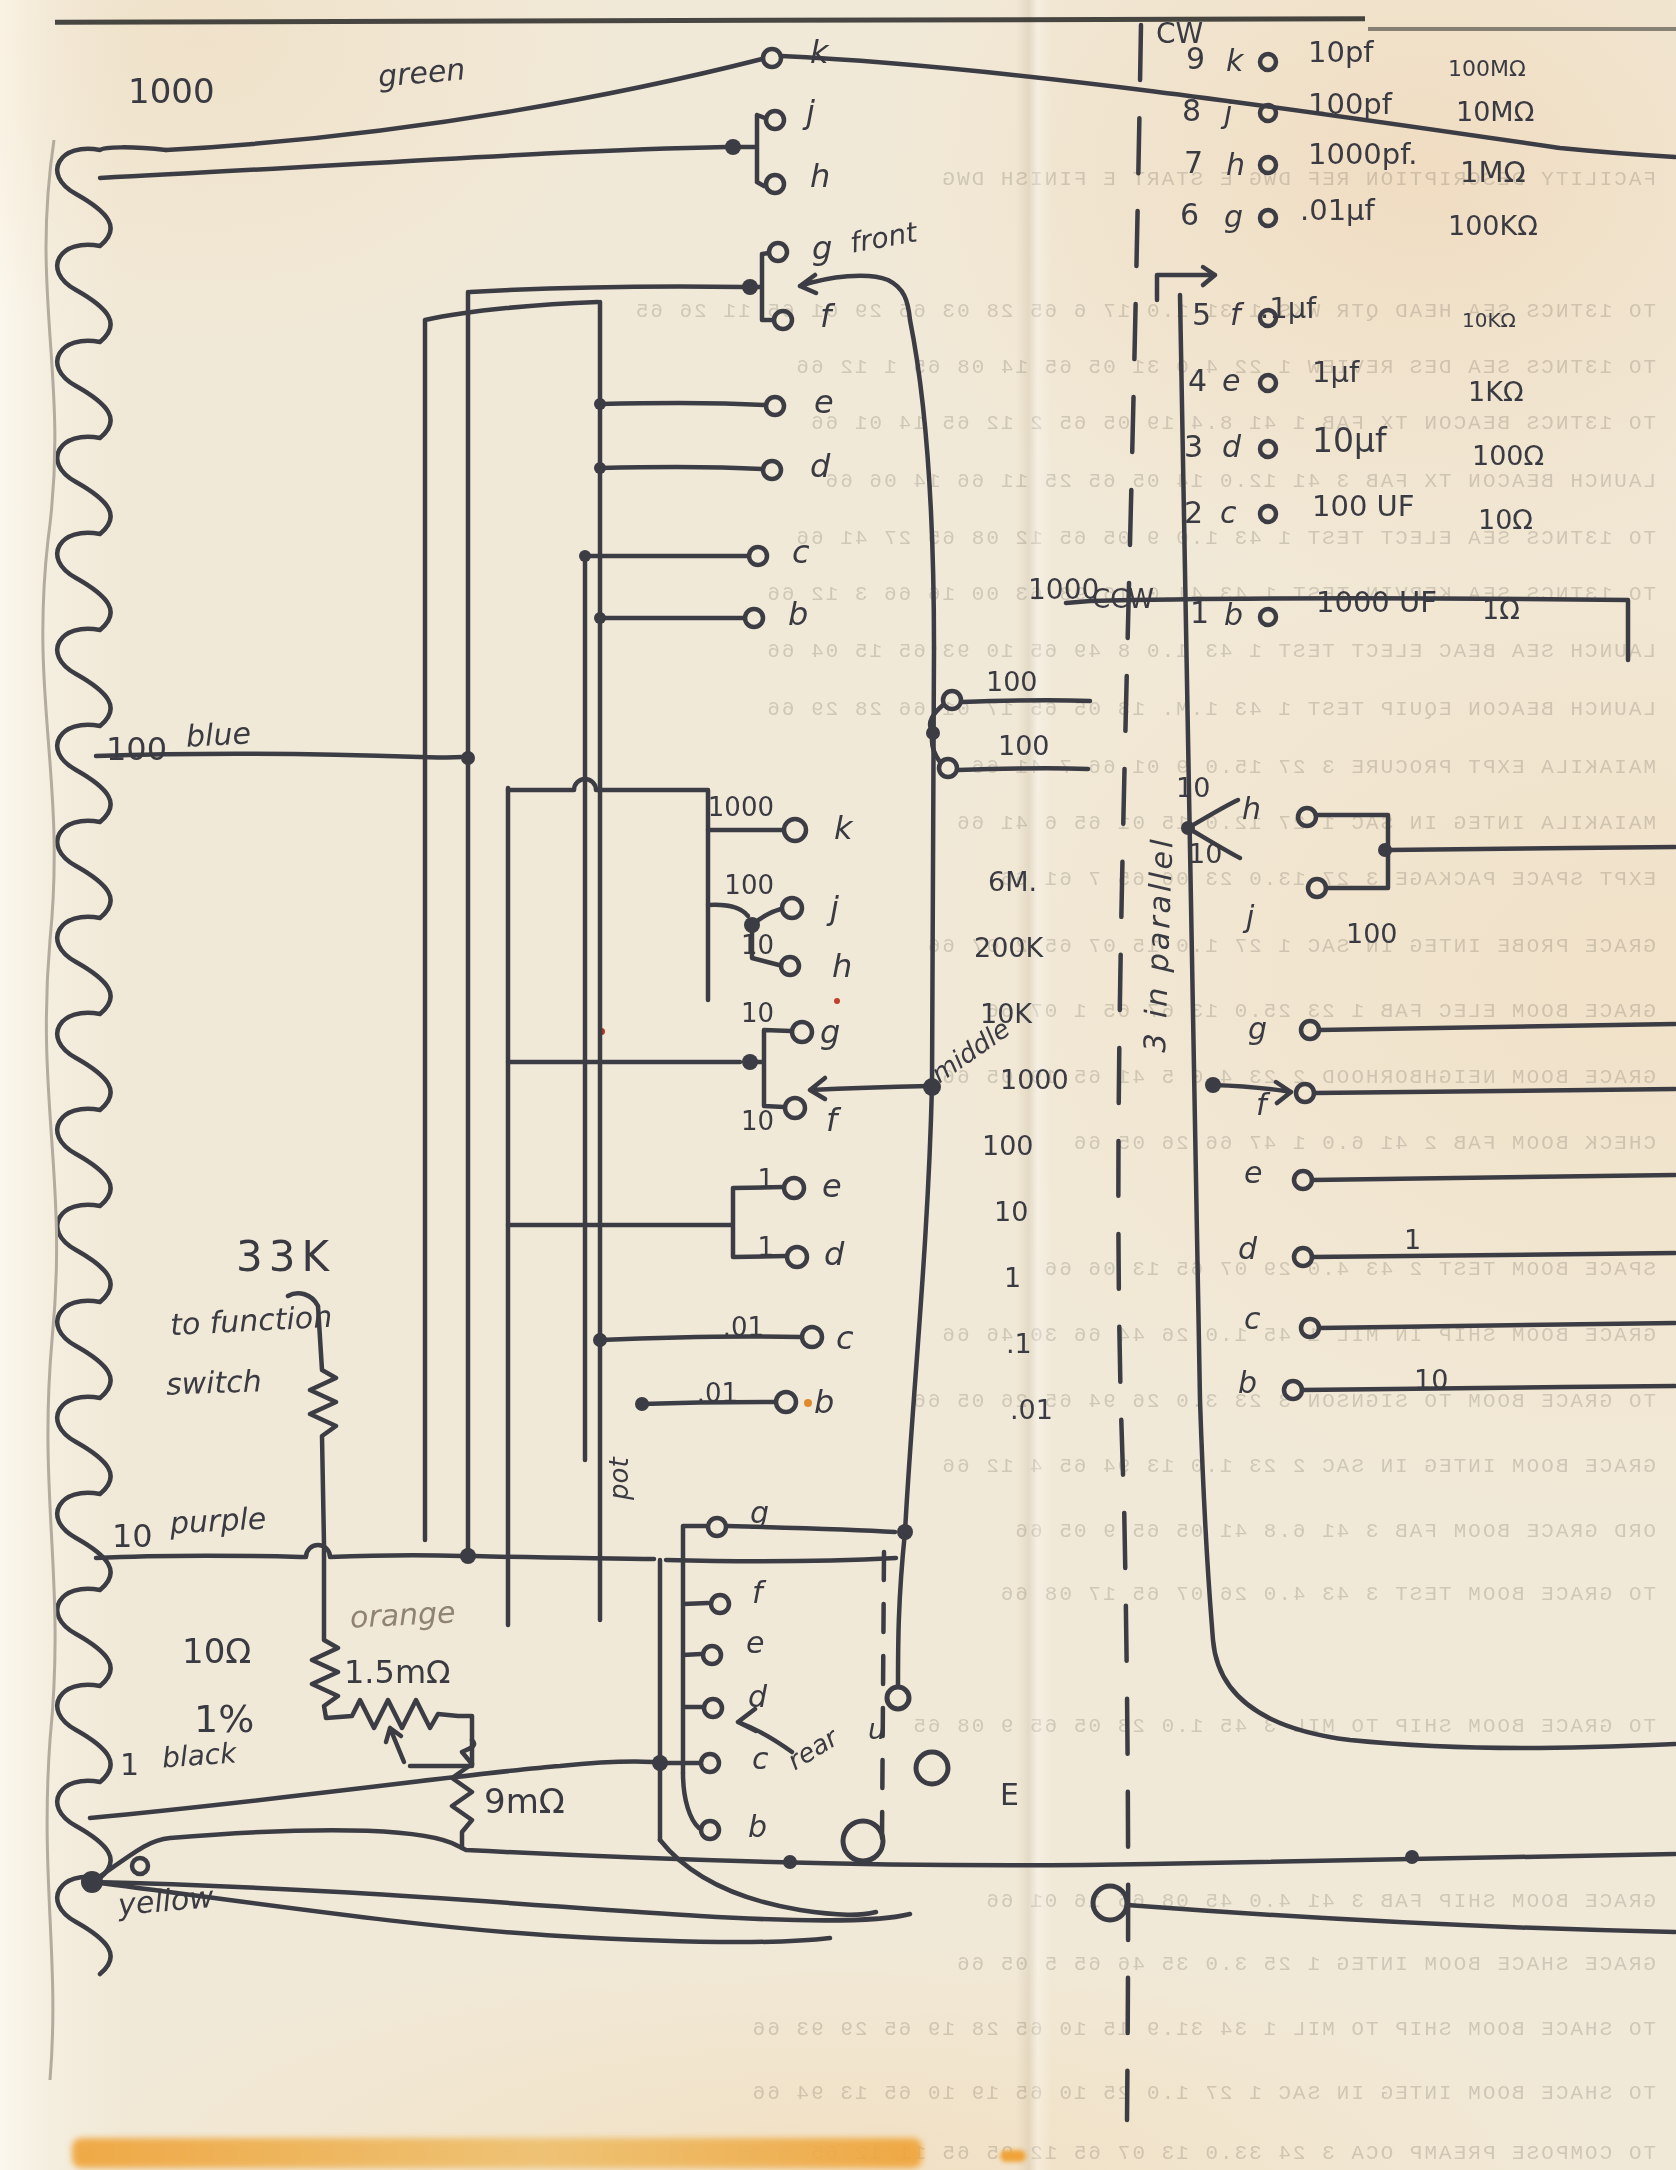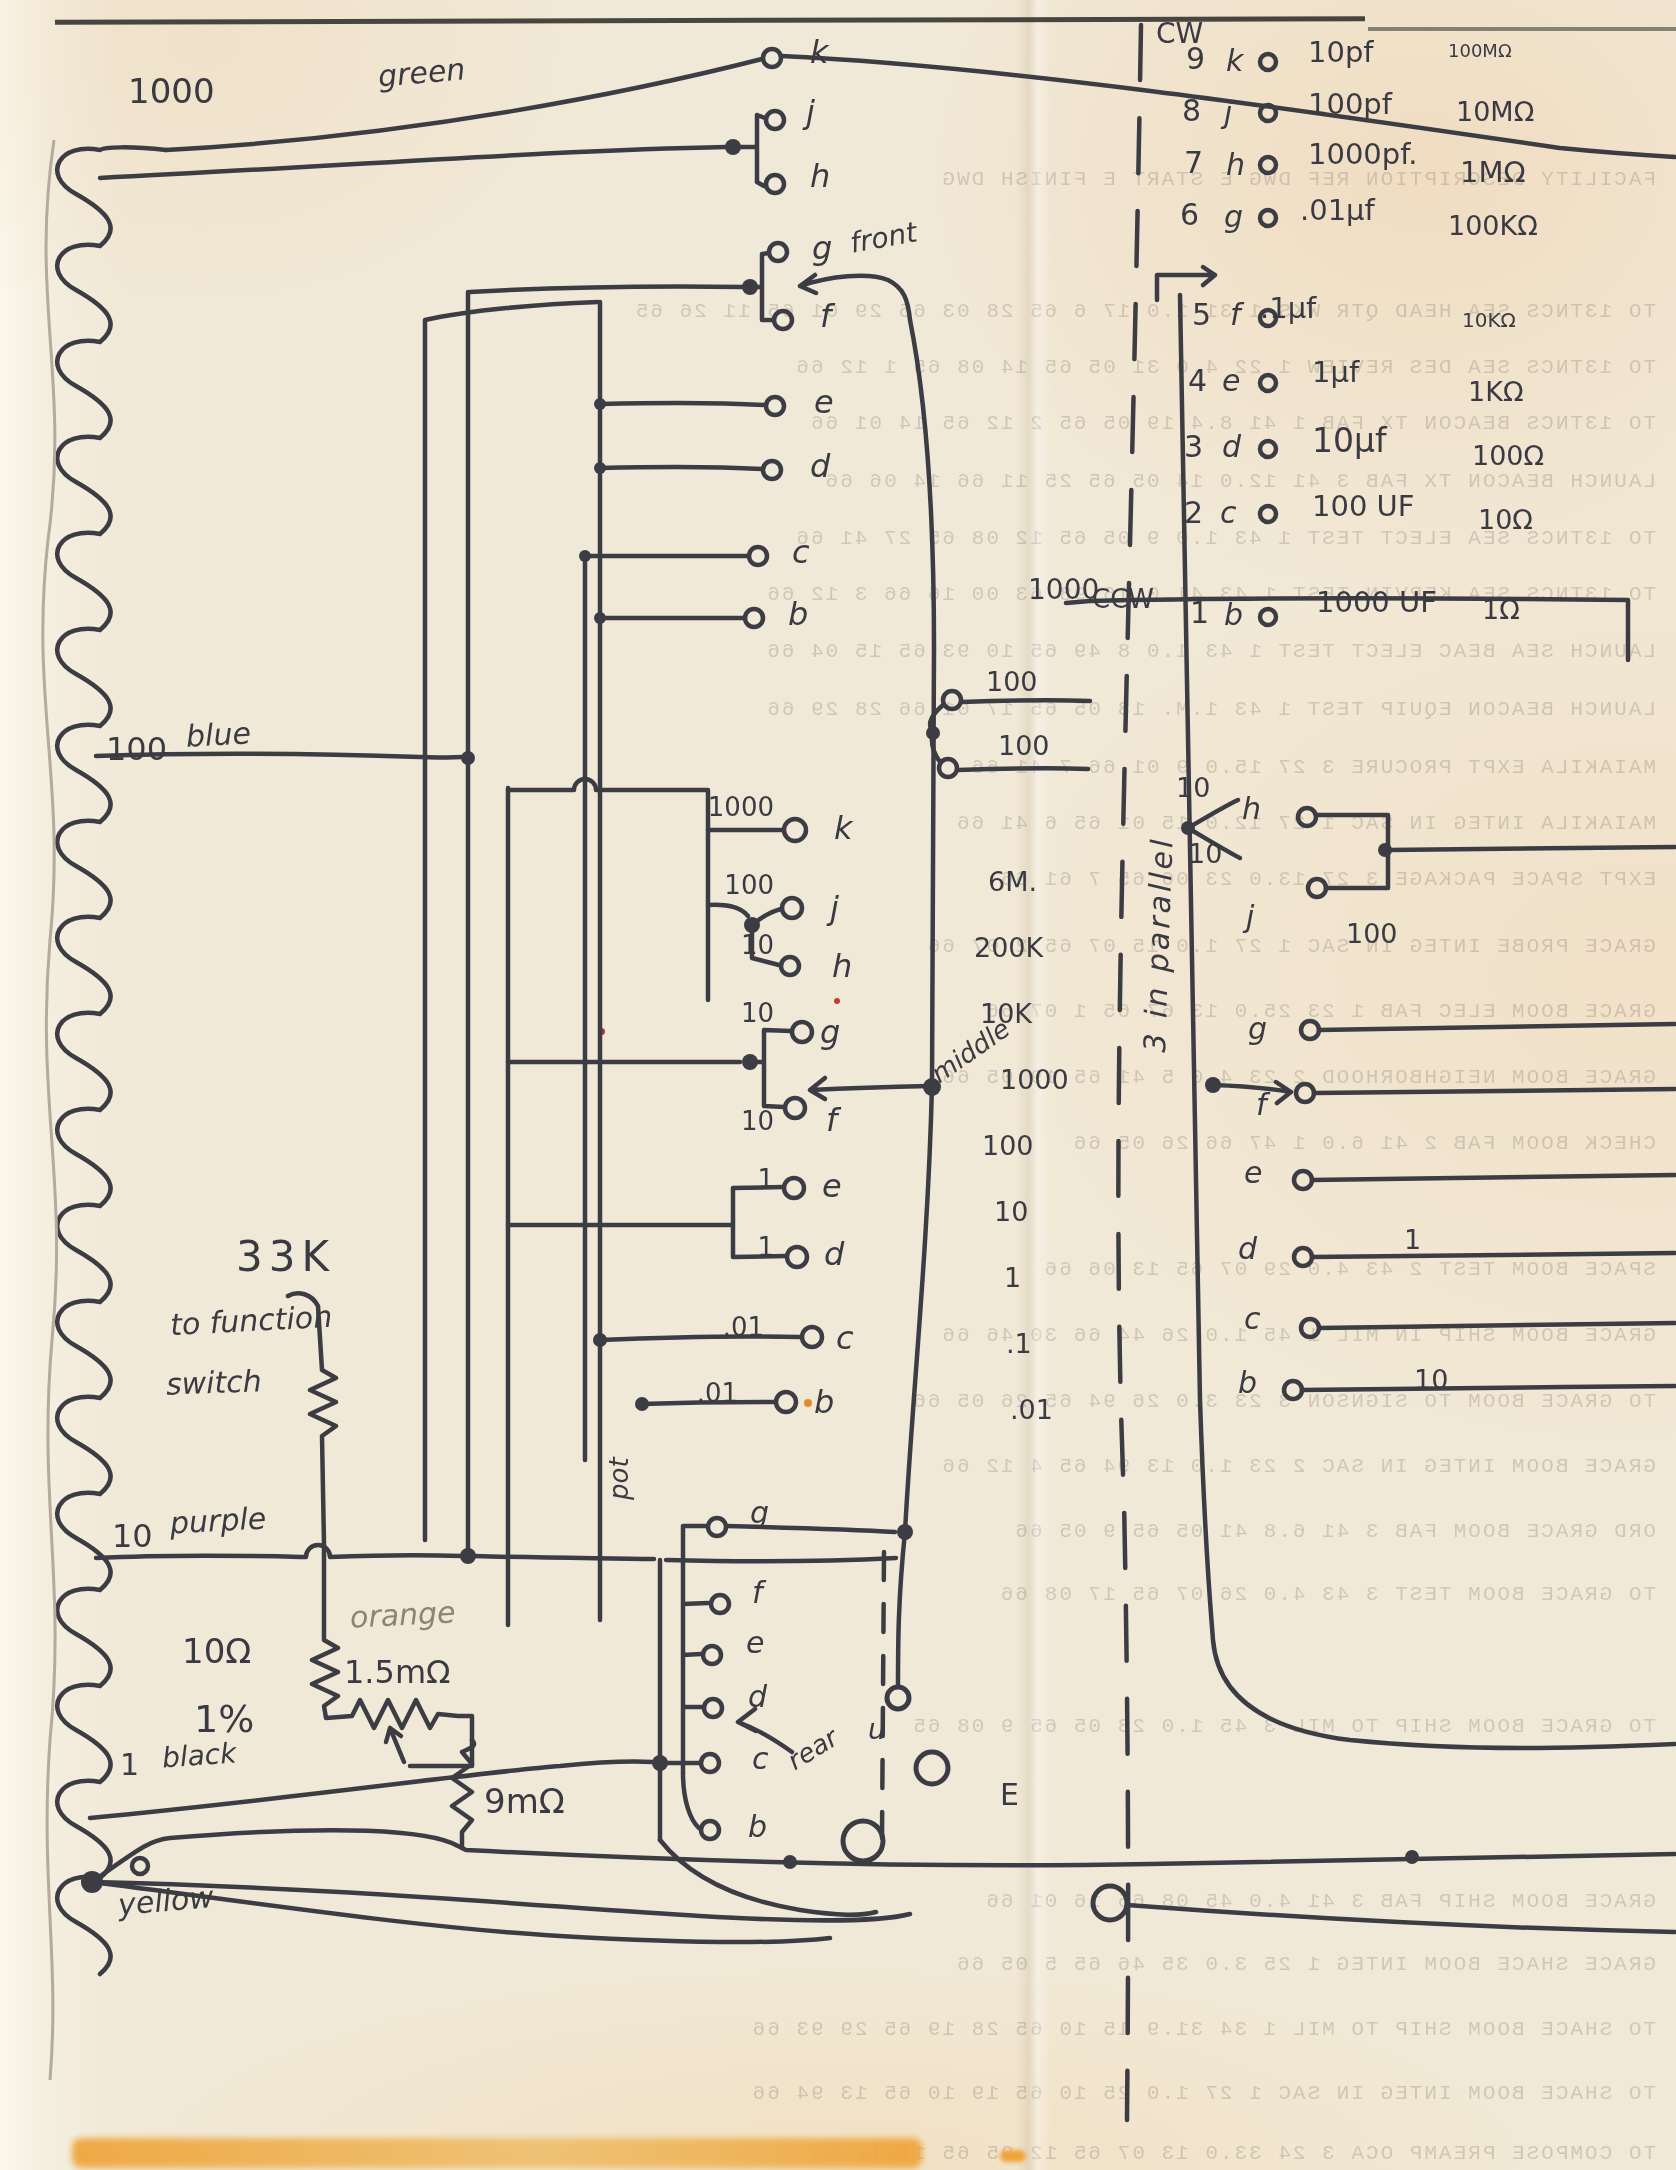--- a/index.html
+++ b/index.html
@@ -342,21 +342,21 @@
   <div class="hw it" style="left:750px;top:1498px;font-size:30px">g</div>
   <div class="hw it" style="left:752px;top:1578px;font-size:30px">f</div>
   <div class="hw it" style="left:746px;top:1628px;font-size:30px">e</div>
   <div class="hw it" style="left:748px;top:1682px;font-size:30px">d</div>
   <div class="hw it" style="left:752px;top:1744px;font-size:30px">c</div>
   <div class="hw it" style="left:748px;top:1812px;font-size:30px">b</div>
 
   <div class="hw" style="left:1186px;top:44px;font-size:30px">9</div>
   <div class="hw it" style="left:1226px;top:46px;font-size:30px">k</div>
   <div class="hw" style="left:1308px;top:38px;font-size:29px">10pf</div>
-  <div class="hw" style="left:1448px;top:42px;font-size:18px">100MΩ</div>
+  <div class="hw" style="left:1448px;top:58px;font-size:22px">100MΩ</div>
   <div class="hw" style="left:1182px;top:96px;font-size:30px">8</div>
   <div class="hw it" style="left:1224px;top:98px;font-size:30px">j</div>
   <div class="hw" style="left:1308px;top:90px;font-size:29px">100pf</div>
   <div class="hw" style="left:1456px;top:98px;font-size:27px">10MΩ</div>
   <div class="hw" style="left:1184px;top:148px;font-size:30px">7</div>
   <div class="hw it" style="left:1226px;top:150px;font-size:30px">h</div>
   <div class="hw" style="left:1308px;top:140px;font-size:29px">1000pf.</div>
   <div class="hw" style="left:1460px;top:158px;font-size:29px">1MΩ</div>
   <div class="hw" style="left:1180px;top:200px;font-size:30px">6</div>
   <div class="hw it" style="left:1224px;top:202px;font-size:30px">g</div>

